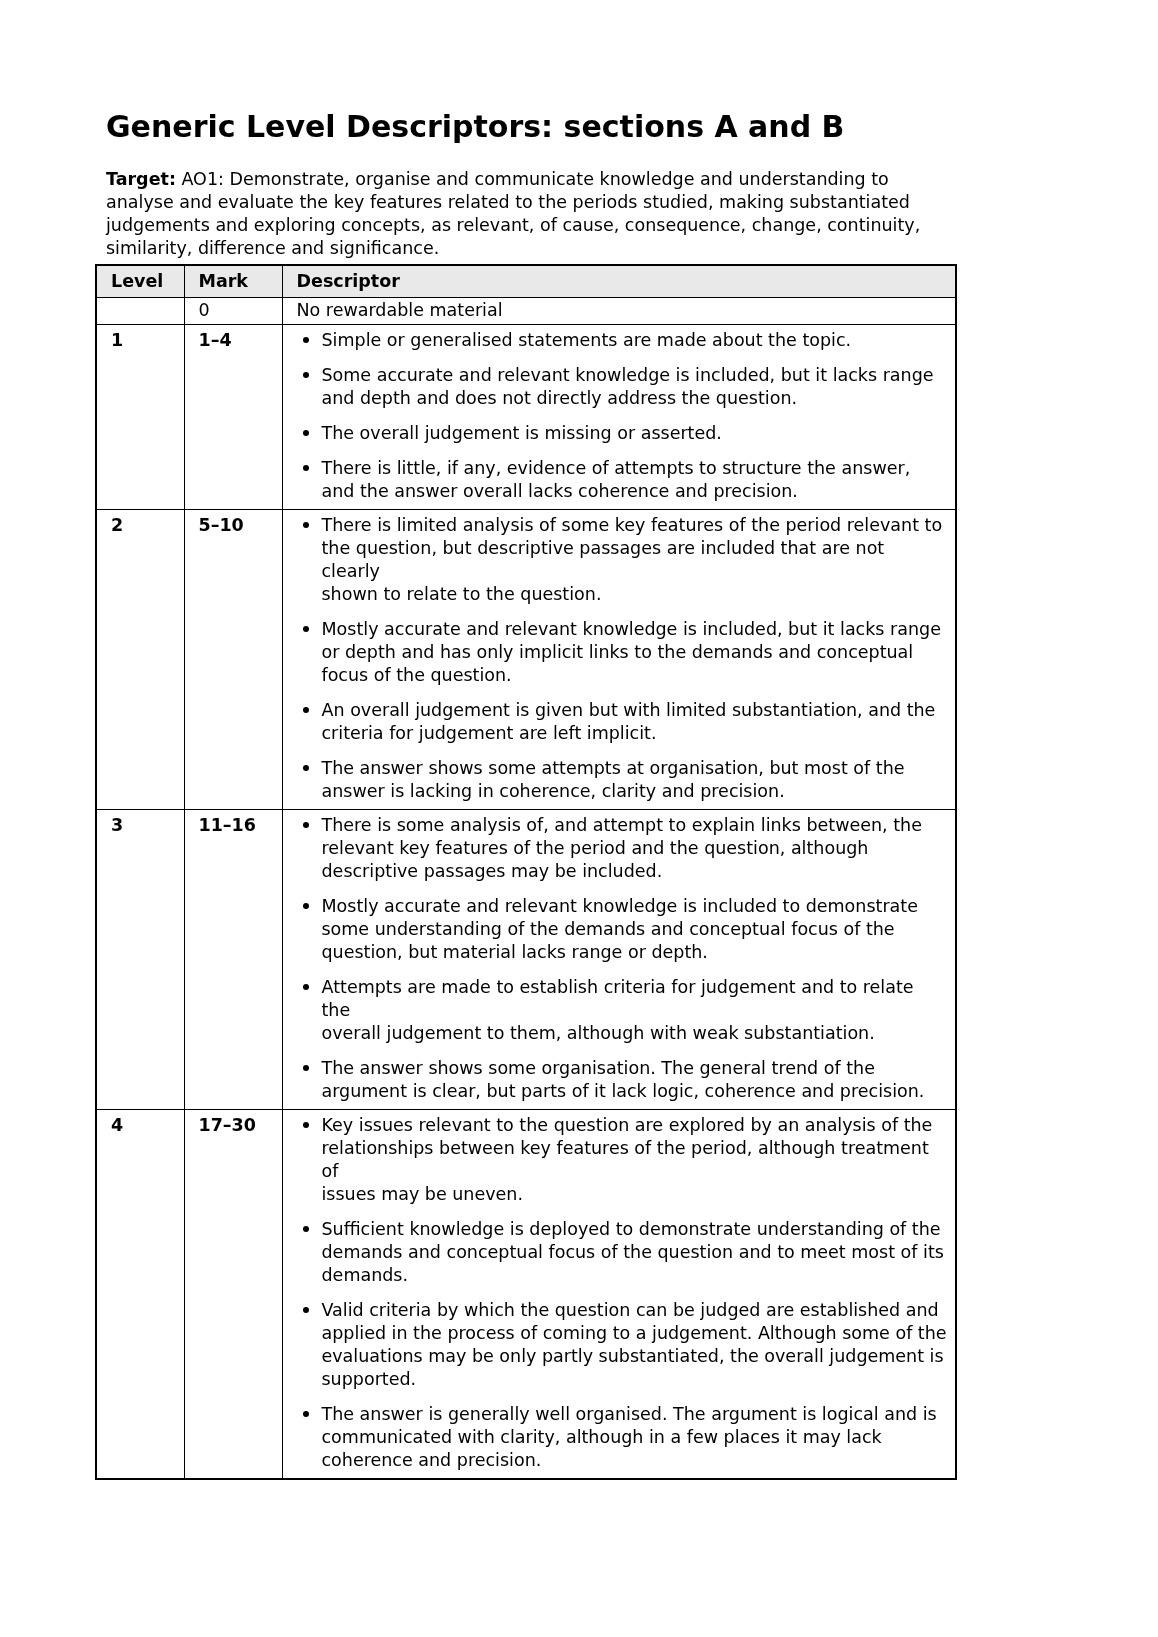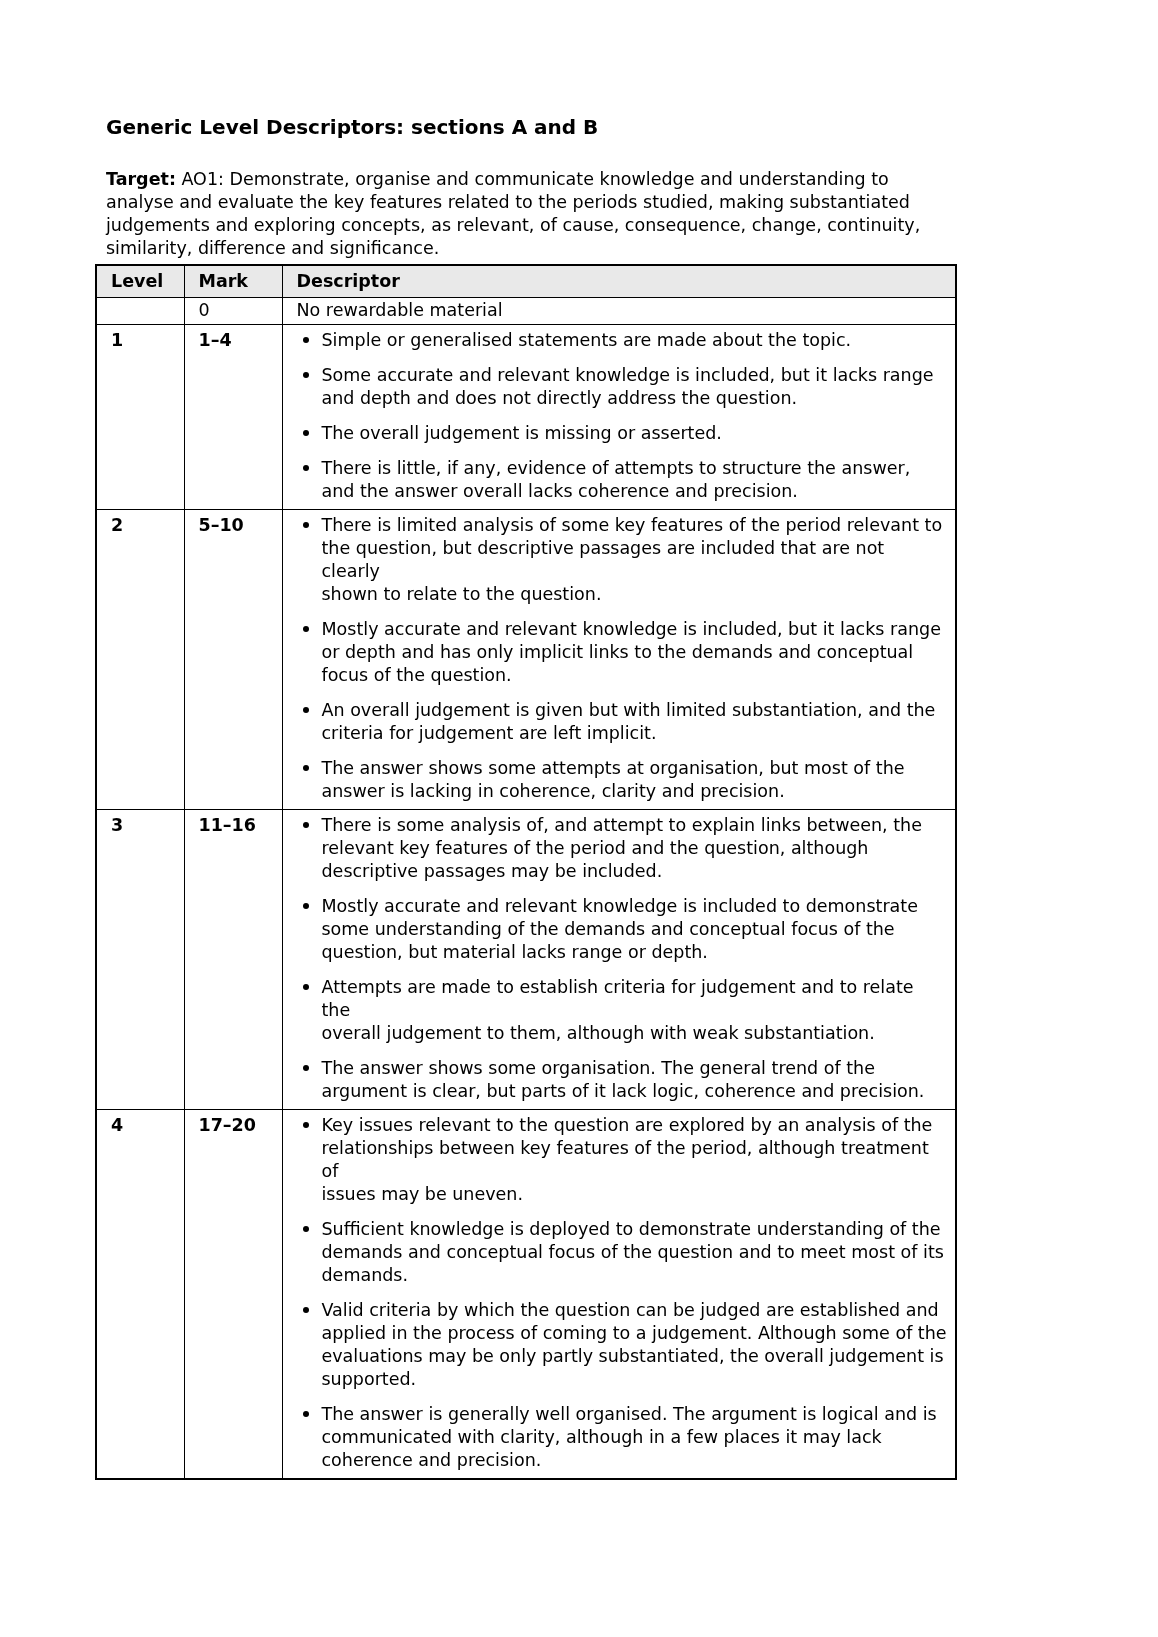--- a/index.html
+++ b/index.html
@@ -12,21 +12,21 @@
   .page {
     position: relative;
     width: 1158px; height: 1637px;
     background: #ffffff;
     overflow: hidden;
   }
   .doc-title {
     position: absolute;
     left: 106px; top: 112px;
     margin: 0;
-    font-size: 20px;
+    font-size: 30px;
     line-height: 30px;
     font-weight: bold;
     white-space: nowrap;
   }
   .target-para {
     position: absolute;
     left: 106px; top: 168px;
     width: 935px;
     margin: 0;
     font-size: 17.5px;
@@ -156,21 +156,21 @@
 question, but material lacks range or depth.</li>
               <li>Attempts are made to establish criteria for judgement and to relate the
 overall judgement to them, although with weak substantiation.</li>
               <li>The answer shows some organisation. The general trend of the
 argument is clear, but parts of it lack logic, coherence and precision.</li>
             </ul>
           </td>
         </tr>
         <tr class="row-level">
           <td class="cell-level">4</td>
-          <td class="cell-mark">17–20</td>
+          <td class="cell-mark">17–30</td>
           <td class="cell-desc">
             <ul class="bullets">
               <li>Key issues relevant to the question are explored by an analysis of the
 relationships between key features of the period, although treatment of
 issues may be uneven.</li>
               <li>Sufficient knowledge is deployed to demonstrate understanding of the
 demands and conceptual focus of the question and to meet most of its
 demands.</li>
               <li>Valid criteria by which the question can be judged are established and
 applied in the process of coming to a judgement. Although some of the

